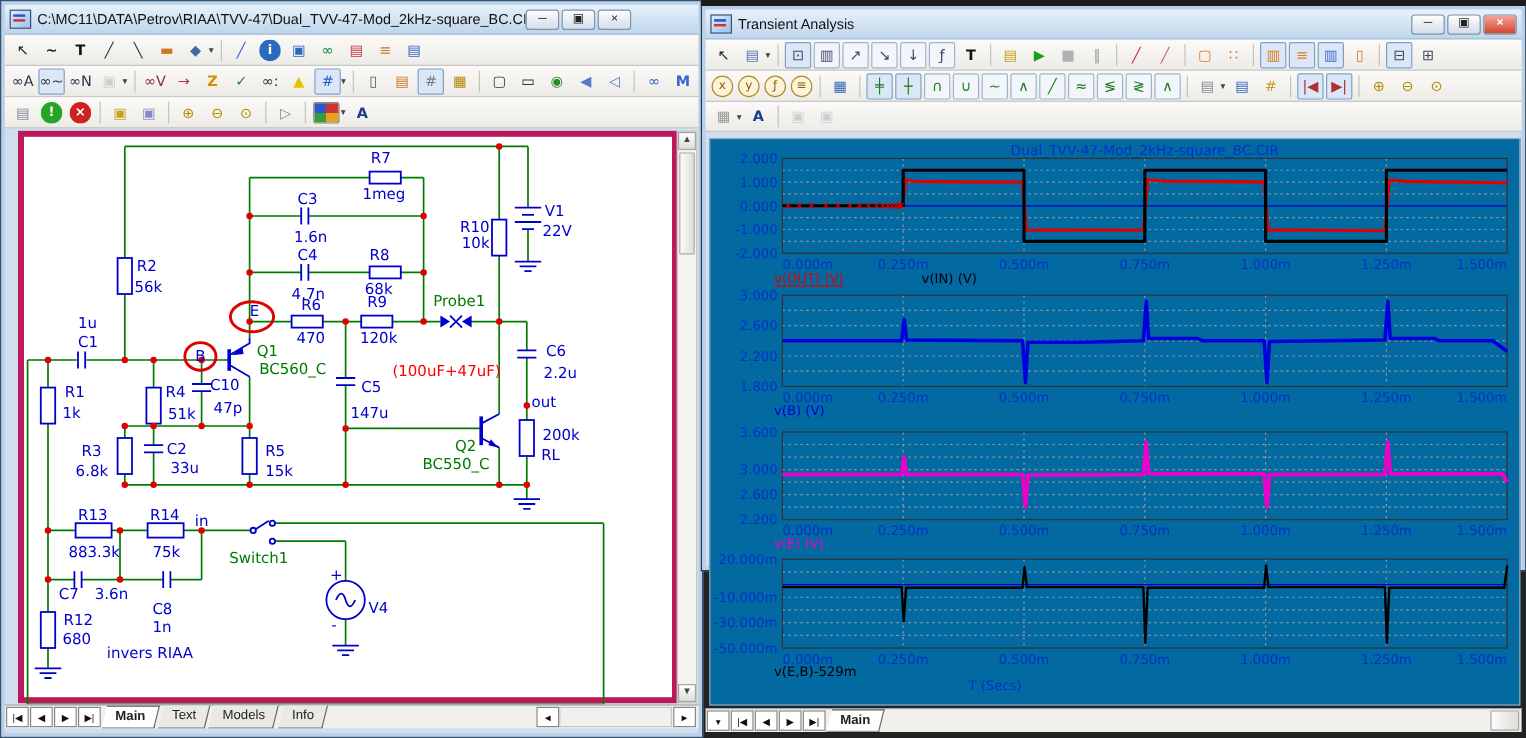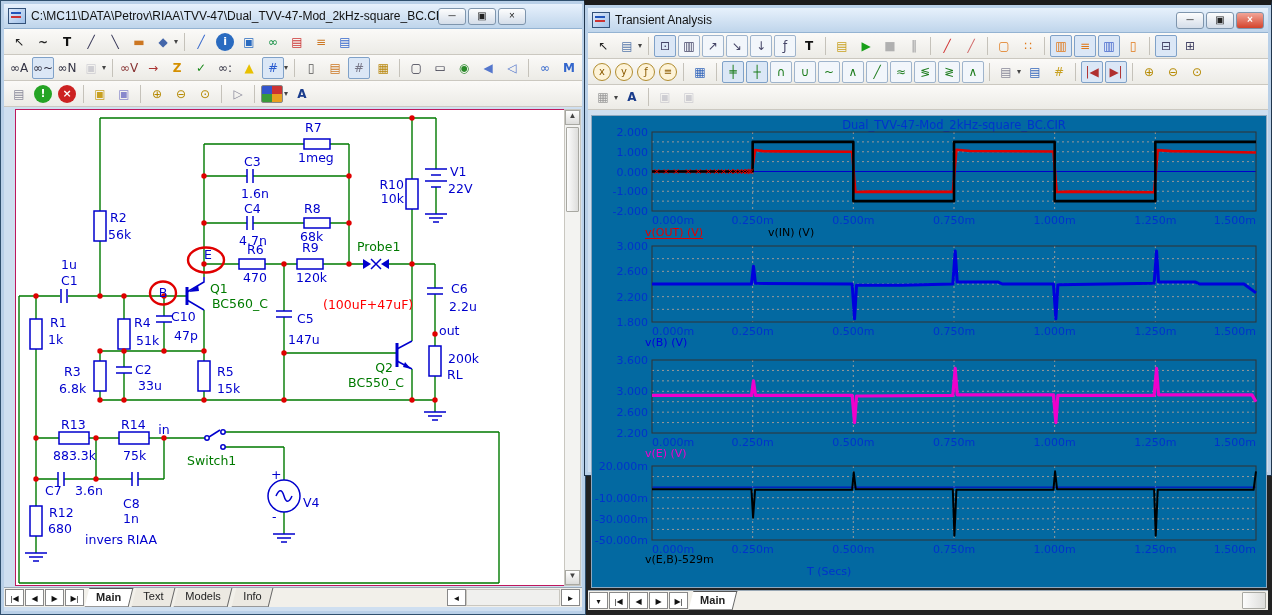--- a/index.html
+++ b/index.html
@@ -21,21 +21,21 @@
   .tbrow{position:absolute;left:3px;right:3px;height:26px;background:linear-gradient(#fbfaf8,#ecebe6);border-bottom:1px solid #cbc8c0;display:flex;align-items:center;padding-left:3px;box-sizing:border-box;white-space:nowrap;overflow:hidden;}
   .tbi{flex:0 0 auto;min-width:20px;height:20px;line-height:20px;font-size:12px;text-align:center;margin:0 1px;border:1px solid transparent;border-radius:2px;display:inline-block;font-family:"DejaVu Sans",sans-serif;}
   .tbi.box{border-color:#9fb4cc;background:#f2f6fb;}
   .tbi.down{background:#dbe7f6;border-color:#7fa1c8;}
   .tbi.dis{opacity:.4;}
   .tbi.rnd{min-width:16px;width:16px;height:16px;line-height:16px;border-radius:50%;font-size:11px;margin:2px 3px;}
   .tbi.rnd2{min-width:16px;width:16px;height:16px;line-height:15px;border-radius:50%;border:1px solid #b08c30;background:#fdf3d8;font-size:10px;margin:2px 2px;}
   .tbi.pal{width:18px;height:16px;margin:2px;background:conic-gradient(#cc3333 0 25%,#e8a020 0 50%,#3a9a3a 0 75%,#3355cc 0);border:1px solid #888;}
   .caret{flex:0 0 auto;font-size:8px;color:#444;margin:0 2px 0 -1px;}
   .tbsep{flex:0 0 auto;width:1px;height:18px;background:#c5c2ba;margin:0 4px;}
-  .canvas{position:absolute;background:#fff;border:1px solid #be185d;box-sizing:border-box;}
+  .canvas{position:absolute;background:#fff;border:5px solid #be185d;box-sizing:border-box;}
   #lcanvas{left:14px;top:108px;width:550px;height:477px;}
   
   .sb{position:absolute;background:#f3f3f1;border:1px solid #c9c7c0;box-sizing:border-box;}
   .sbtn{position:absolute;background:linear-gradient(#ffffff,#dcdcda);border:1px solid #a8a8a2;color:#444;font-size:8px;text-align:center;box-sizing:border-box;}
   .thumb{position:absolute;background:linear-gradient(90deg,#fcfcfc,#dddddb);border:1px solid #a8a8a2;box-sizing:border-box;border-radius:1px;}
   .tabbar{position:absolute;height:20px;background:#f2f0ea;border-top:1px solid #9aa8b5;display:flex;align-items:stretch;font-size:11px;box-sizing:border-box;}
   .navb{width:17px;border:1px solid #888;background:#fff;color:#111;font-size:8px;line-height:17px;text-align:center;margin:1px 0 1px 1px;}
   .tab{padding:2px 9px 0 9px;border-right:1px solid #666;border-bottom:1px solid #999;color:#222;background:#ece9e2;transform:skewX(-14deg);margin-left:3px;}
   .tab>span{display:inline-block;transform:skewX(14deg);}
   .tab.act{background:#fff;font-weight:bold;border-top:1px solid #555;}

